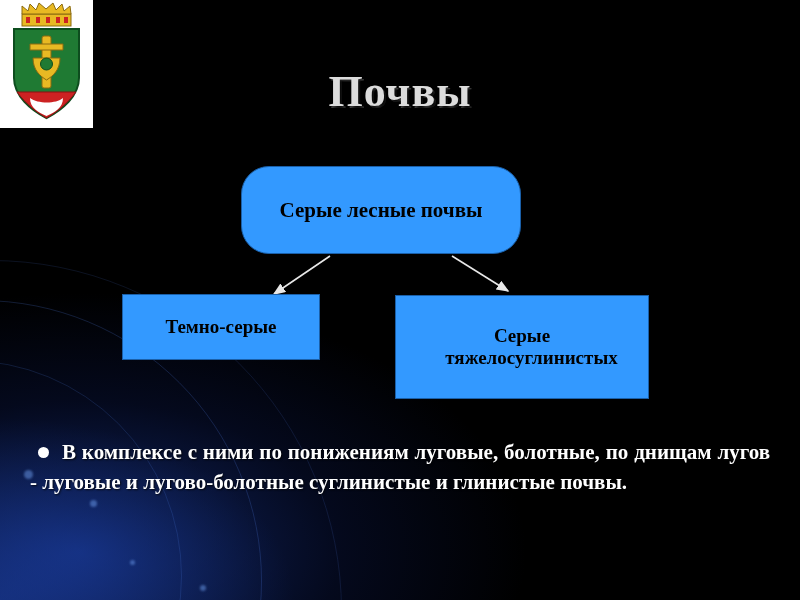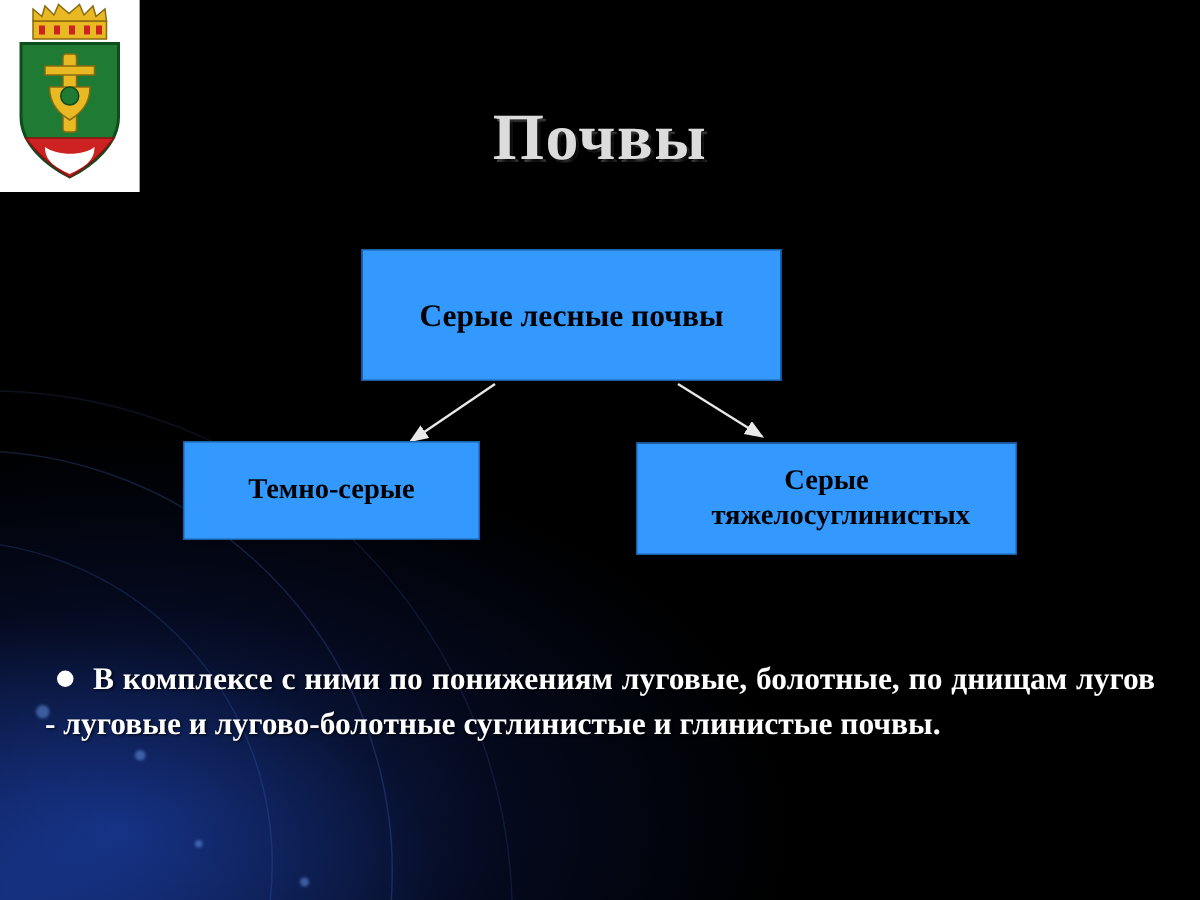--- a/index.html
+++ b/index.html
@@ -83,33 +83,34 @@
     font-family: "Liberation Serif", serif;
     font-weight: bold;
     line-height: 1.18;
   }
   .box-top {
     left: 241px;
     top: 166px;
     width: 280px;
     height: 88px;
     font-size: 21px;
+    border-radius: 28px;
   }
   .box-left {
     left: 122px;
     top: 294px;
     width: 198px;
     height: 66px;
     font-size: 19px;
   }
   .box-right {
-    left: 424px;
+    left: 395px;
     top: 295px;
     width: 254px;
-    height: 75px;
+    height: 104px;
     font-size: 19px;
     flex-direction: column;
     justify-content: center;
   }
   .box-right .l1 { display: block; }
   .box-right .l2 { display: block; margin-left: 19px; }
 
   
   .connectors {
     position: absolute;

